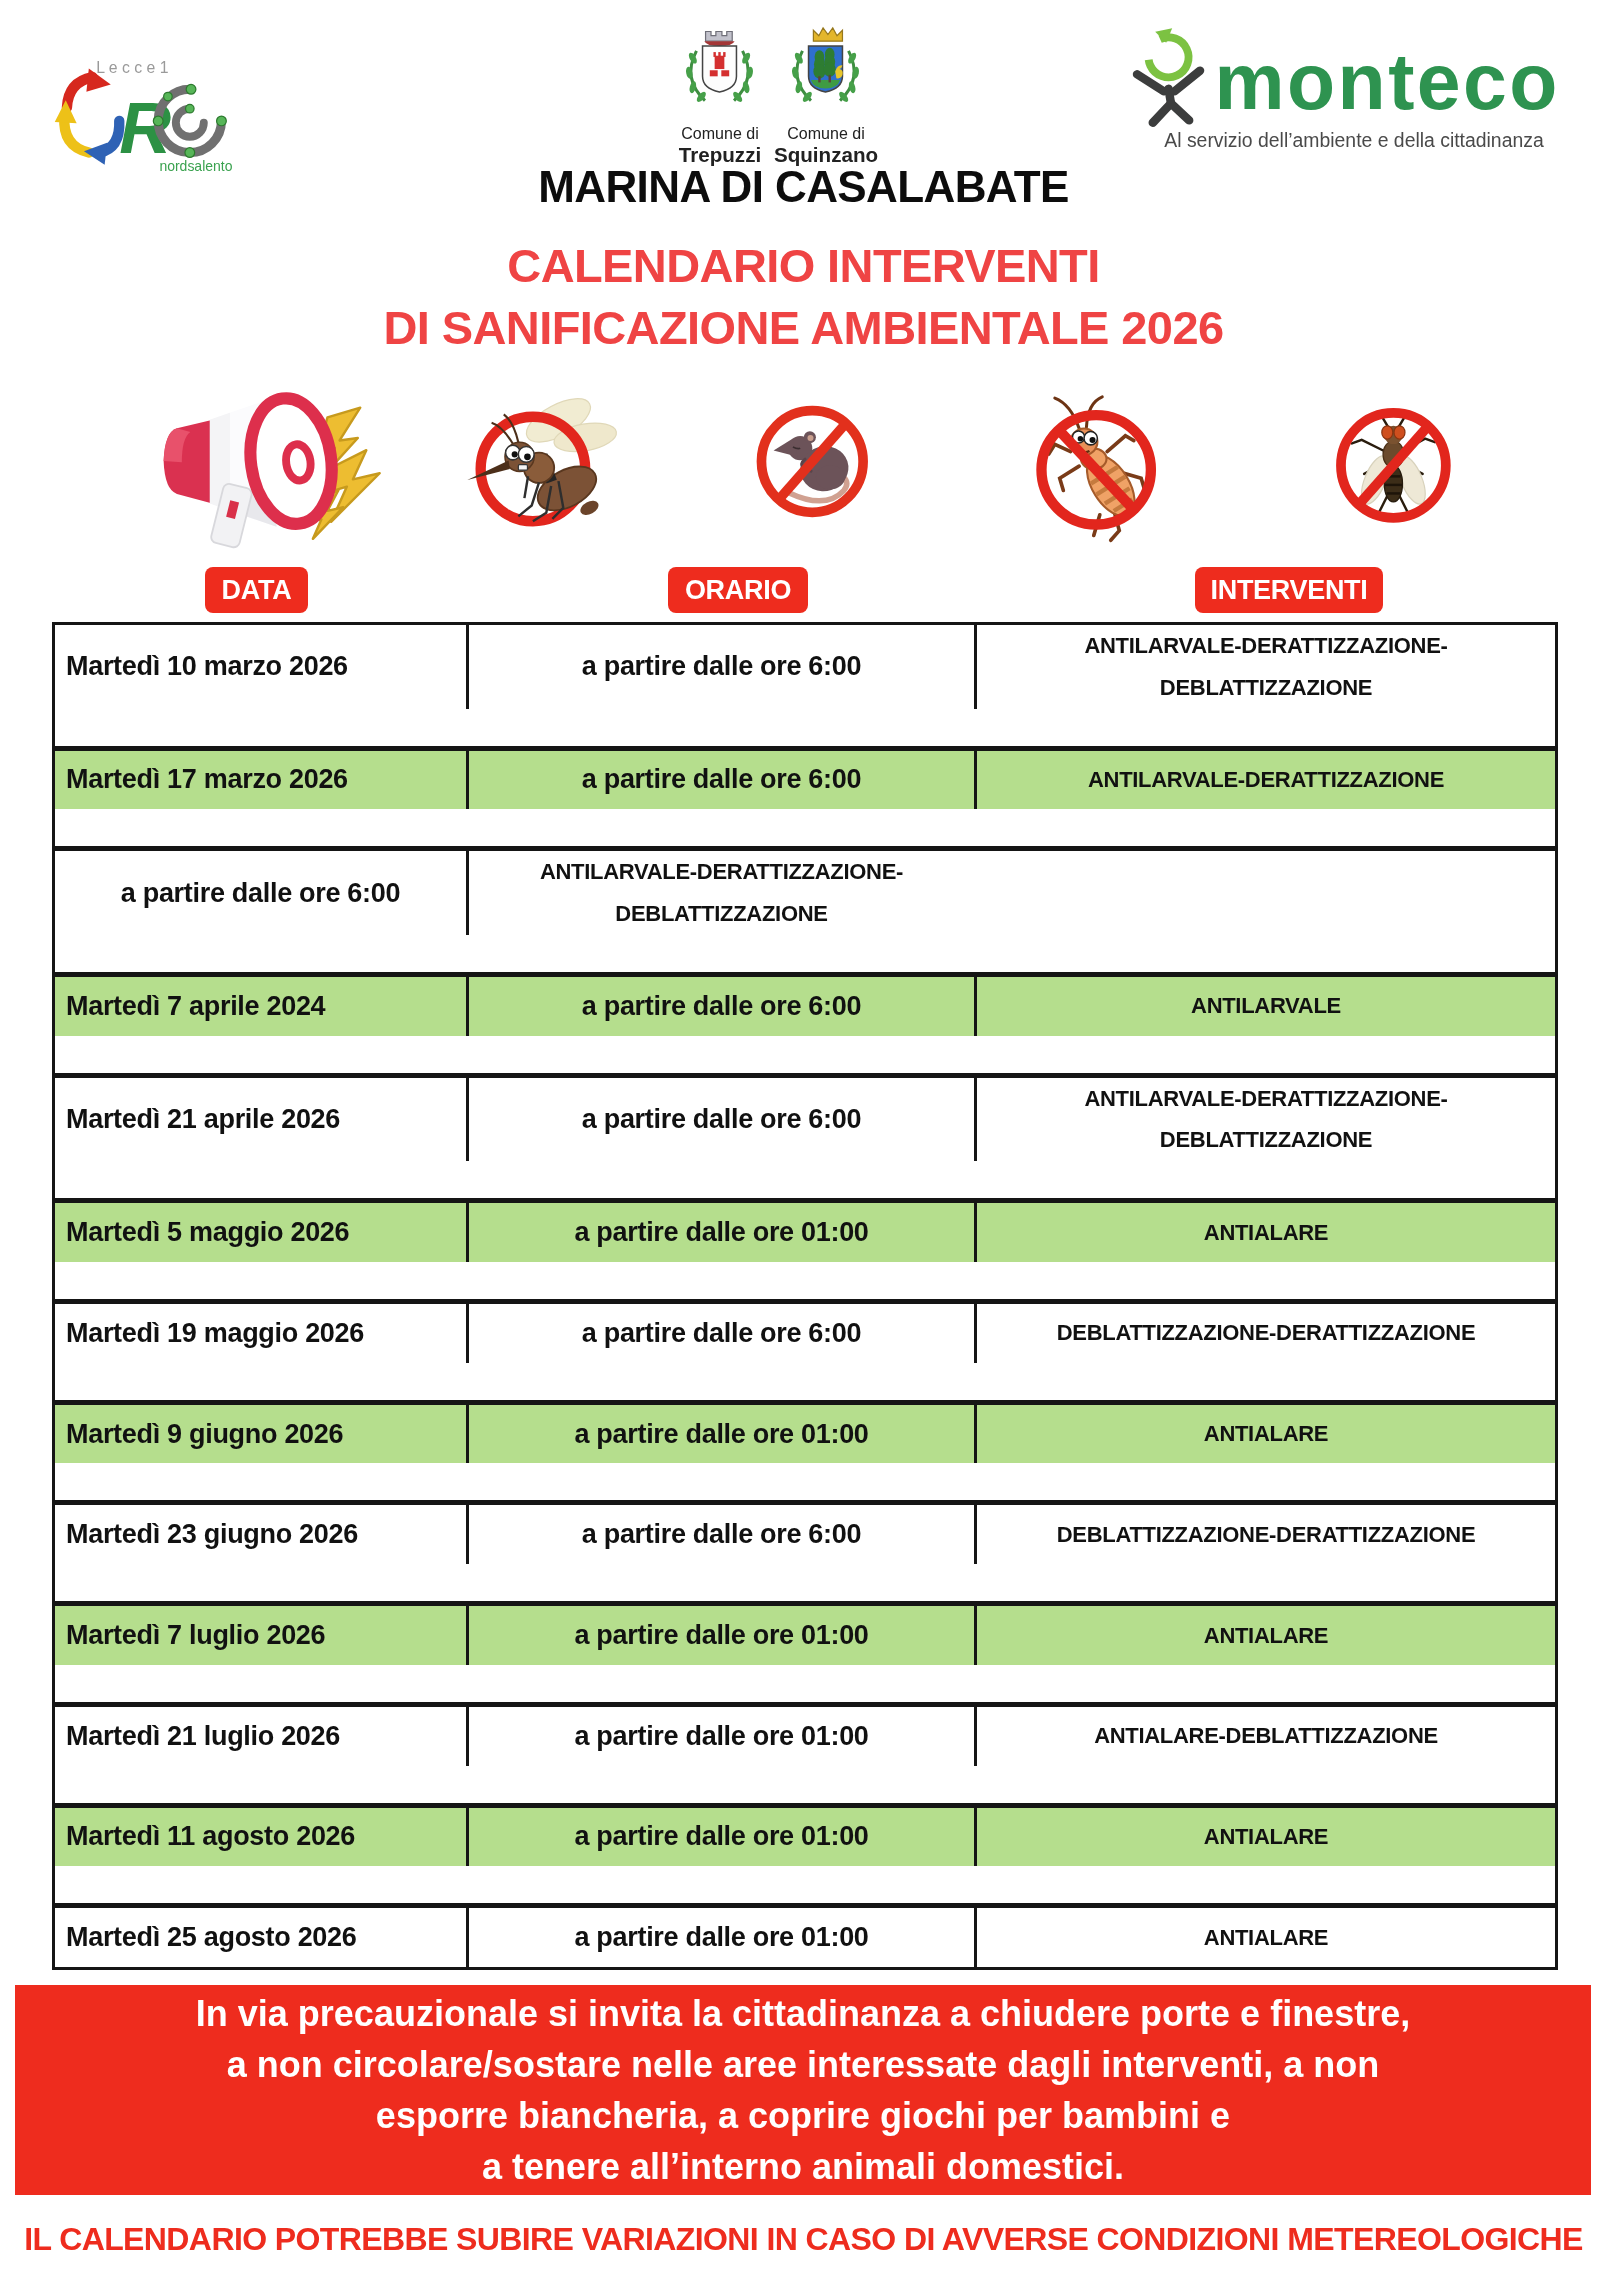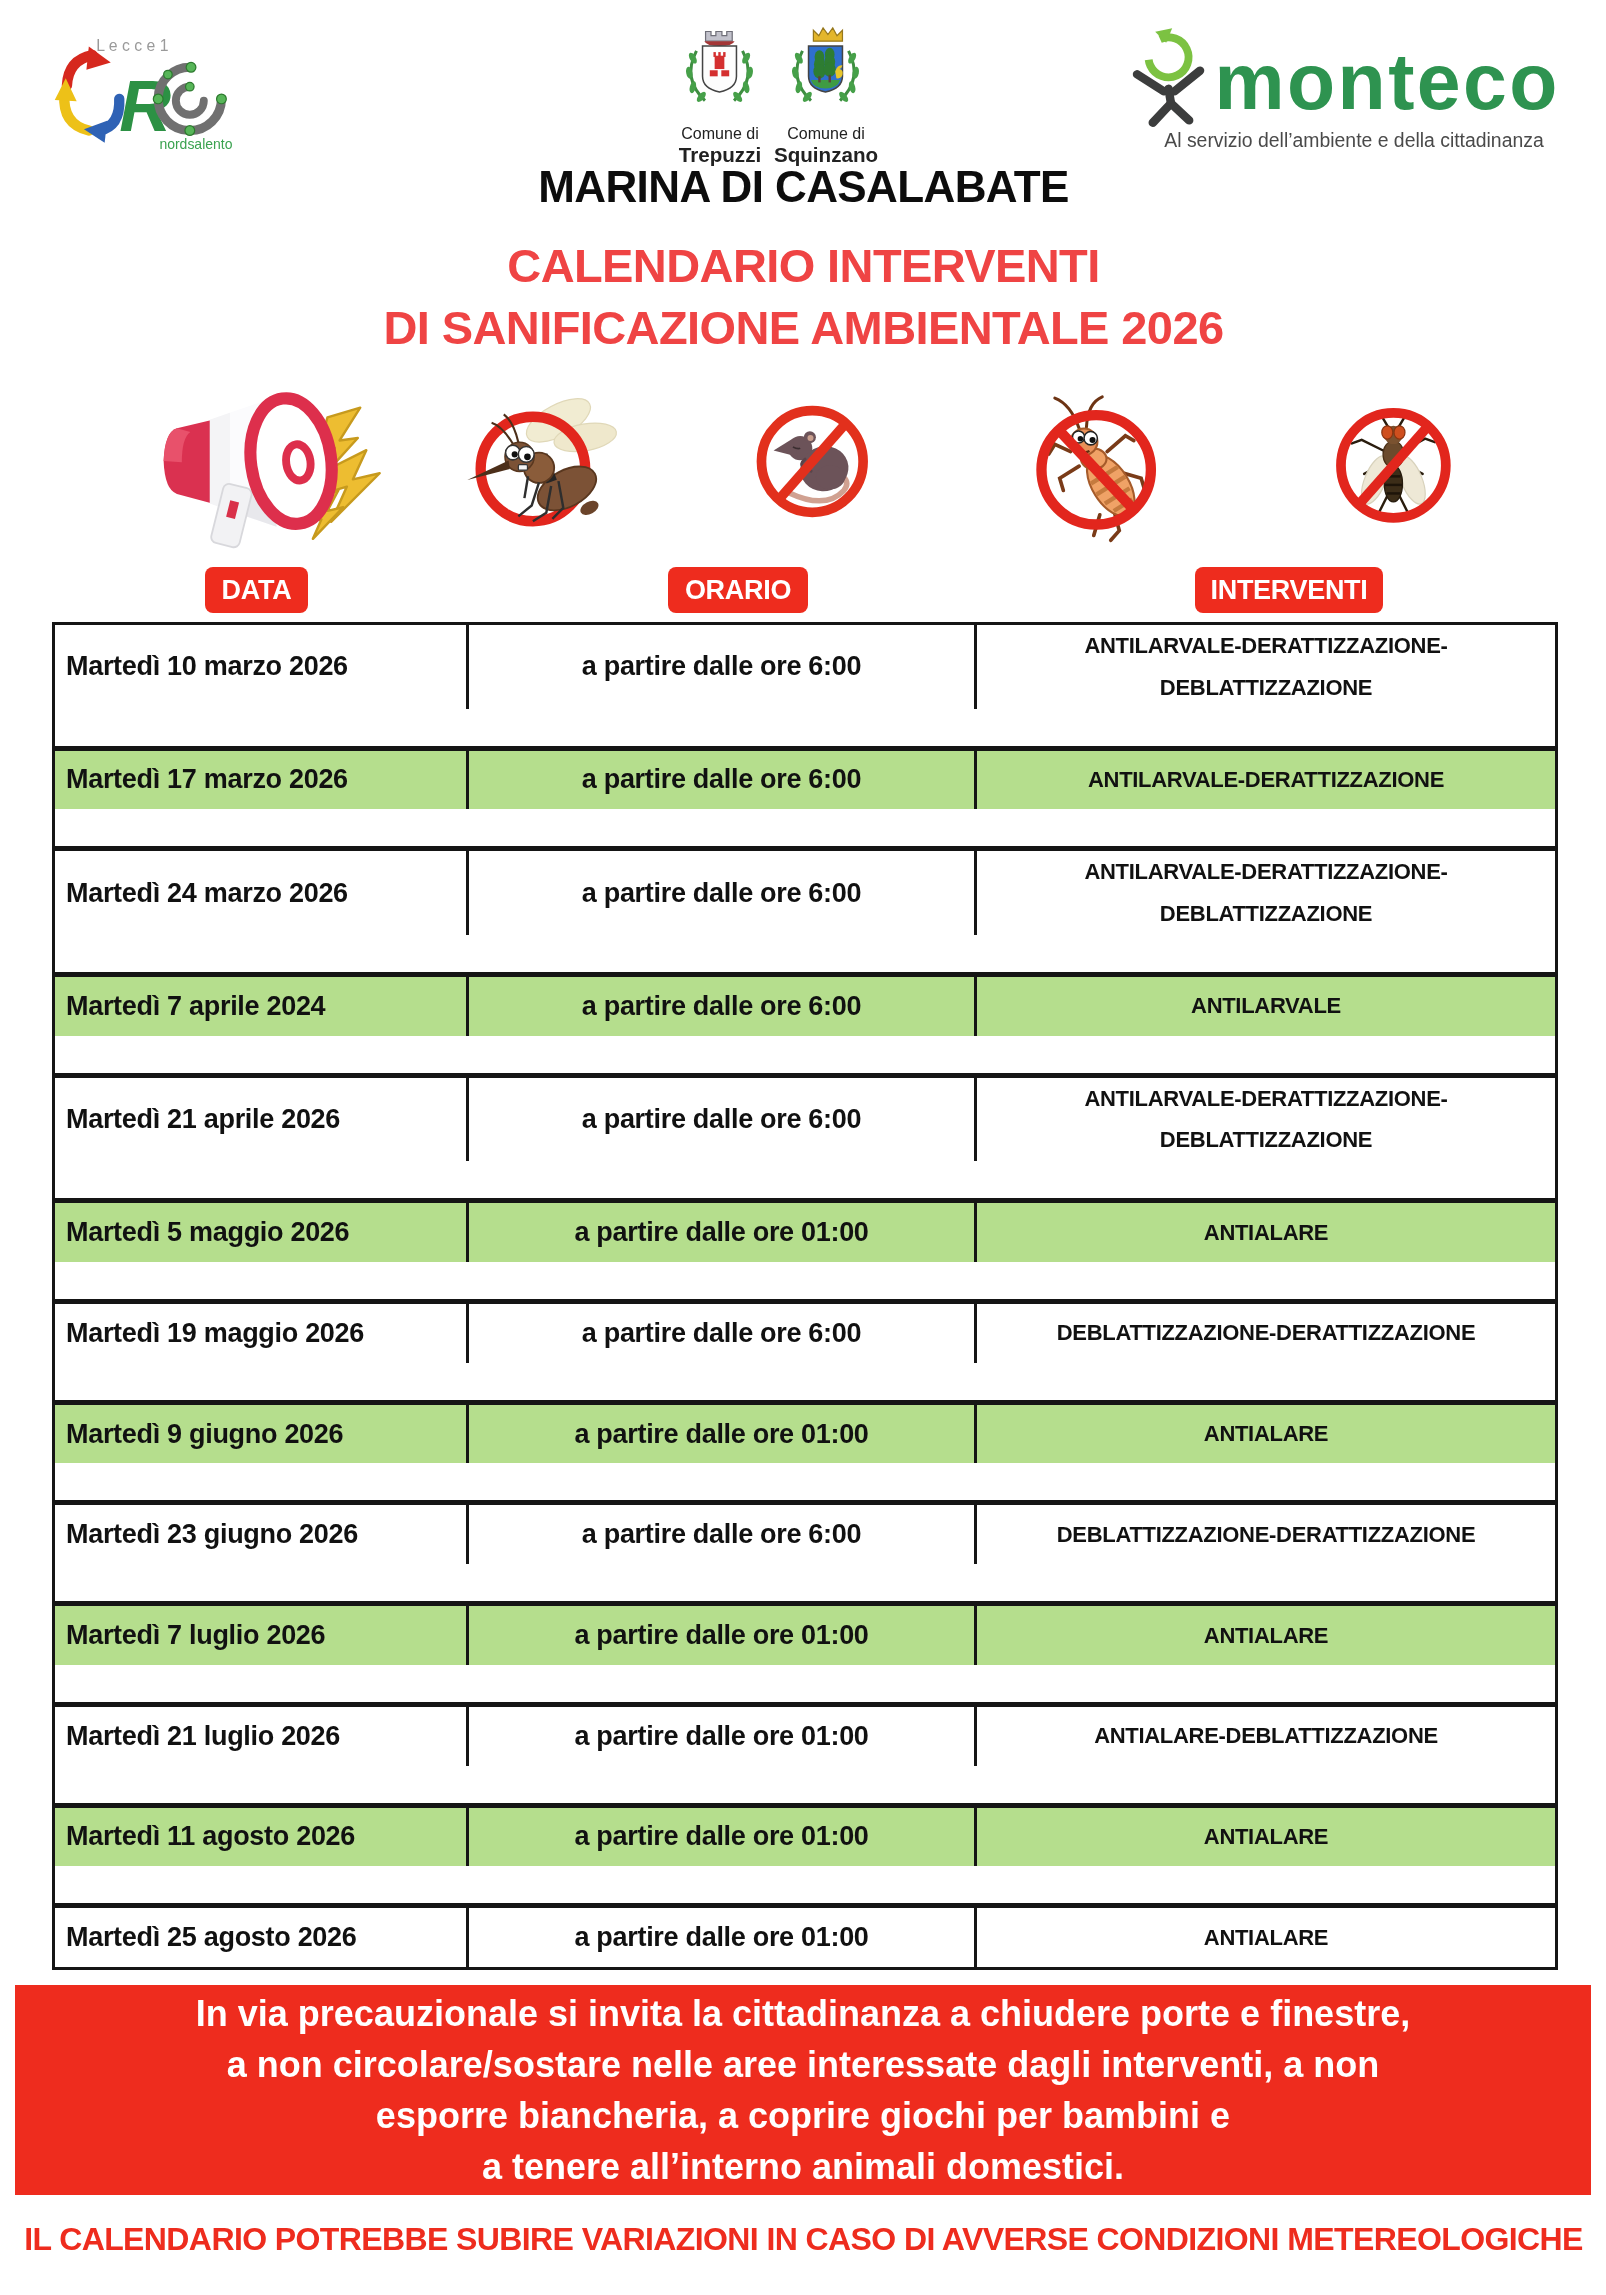--- a/index.html
+++ b/index.html
@@ -66,21 +66,21 @@
   }
 
   svg{display:block;}
   svg text{font-family:"Liberation Sans",sans-serif;}
 </style>
 </head>
 <body>
 
 <div class="page">
 
-  <div class="abs" style="left:28px;top:27px;width:219px;height:131px;">
+  <div class="abs" style="left:28px;top:49px;width:219px;height:131px;">
     <svg viewBox="0 0 360 215" width="219" height="131">
       <text x="112" y="40" font-size="26" fill="#9a9a9a">L e c c e 1</text>
 
       <g>
         <path d="M64,96 Q66,54 106,46" fill="none" stroke="#d6281e" stroke-width="17" stroke-linecap="round"></path>
         <polygon points="100,32 136,58 96,70" fill="#d6281e"></polygon>
         <path d="M60,110 Q56,160 100,170" fill="none" stroke="#edc118" stroke-width="17" stroke-linecap="round"></path>
         <polygon points="44,120 62,84 80,122" fill="#edc118"></polygon>
         <path d="M118,170 Q152,162 150,118" fill="none" stroke="#2f62b5" stroke-width="17" stroke-linecap="round"></path>
         <polygon points="130,154 126,190 92,168" fill="#2f62b5"></polygon>
@@ -345,21 +345,20 @@
         <div class="cell time">a partire dalle ore 6:00</div>
         <div class="cell interv">ANTILARVALE-DERATTIZZAZIONE-
 DEBLATTIZZAZIONE</div>
       </div>
       <div class="cal-row green">
         <div class="cell date">Martedì 17 marzo 2026</div>
         <div class="cell time">a partire dalle ore 6:00</div>
         <div class="cell interv">ANTILARVALE-DERATTIZZAZIONE</div>
       </div>
       <div class="cal-row">
-        <div class="cell date">Martedì 24 marzo 2026</div>
         <div class="cell time">a partire dalle ore 6:00</div>
         <div class="cell interv">ANTILARVALE-DERATTIZZAZIONE-
 DEBLATTIZZAZIONE</div>
       </div>
       <div class="cal-row green">
         <div class="cell date">Martedì 7 aprile 2024</div>
         <div class="cell time">a partire dalle ore 6:00</div>
         <div class="cell interv">ANTILARVALE</div>
       </div>
       <div class="cal-row">

